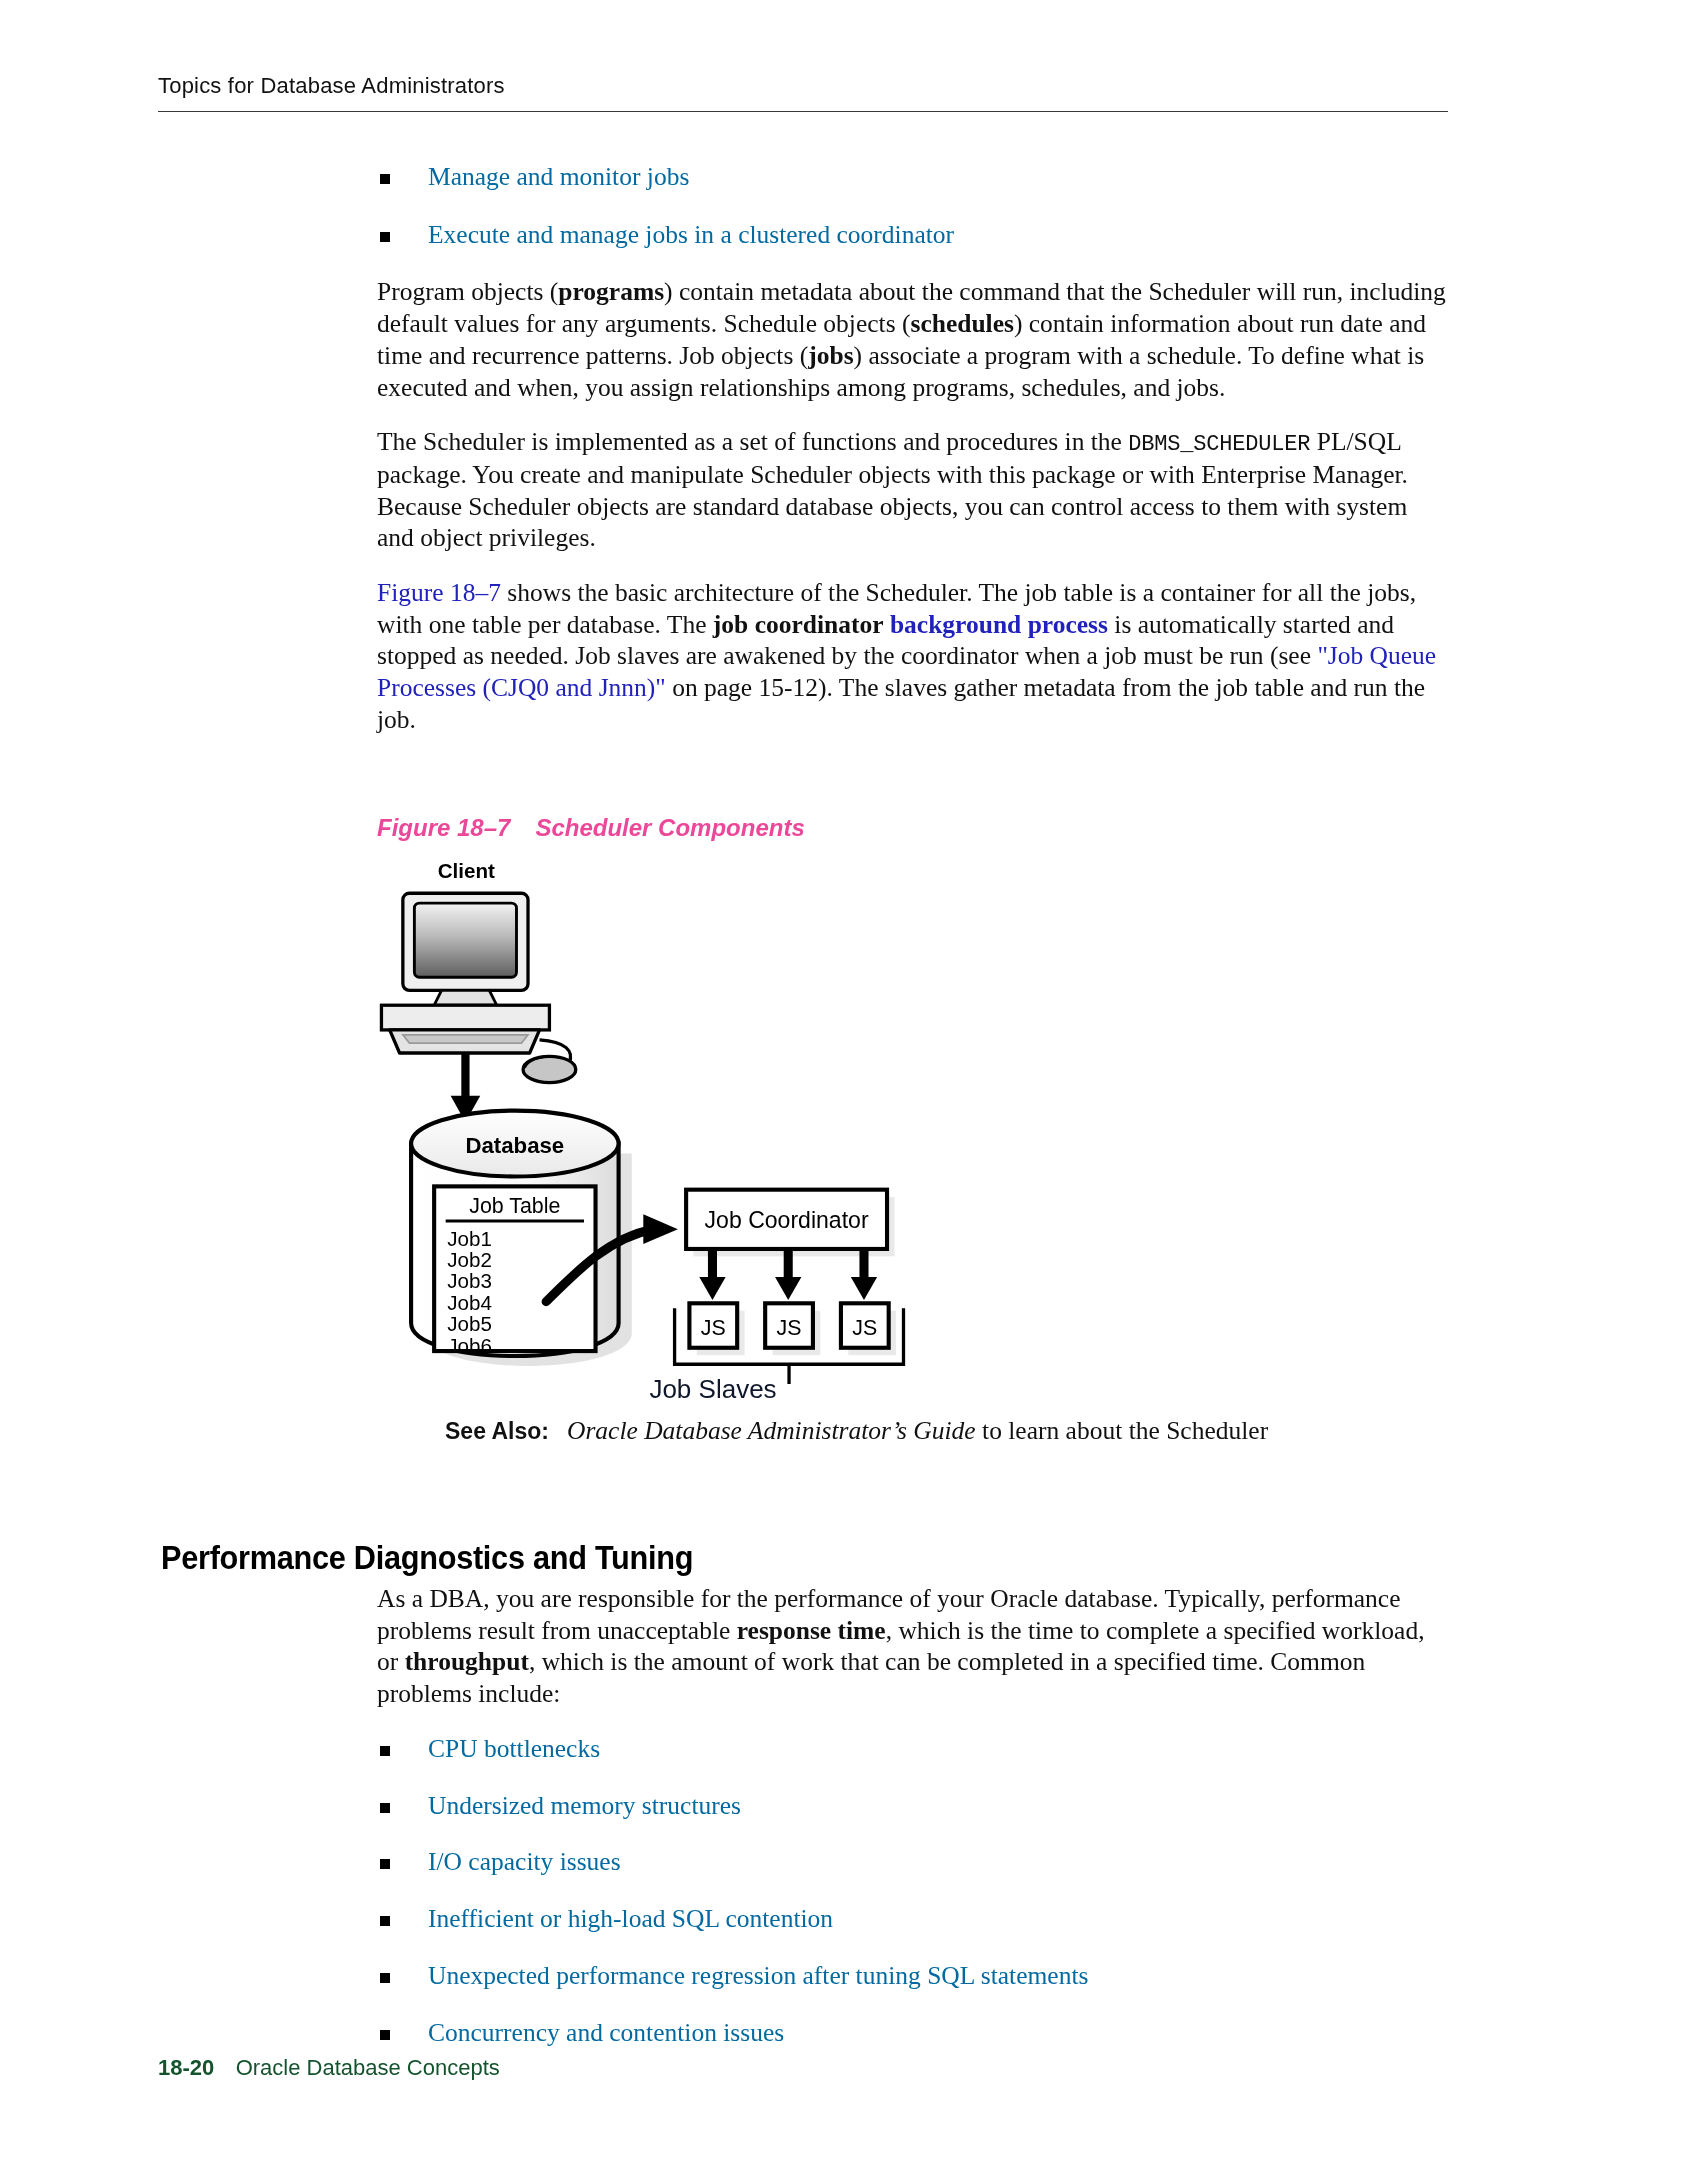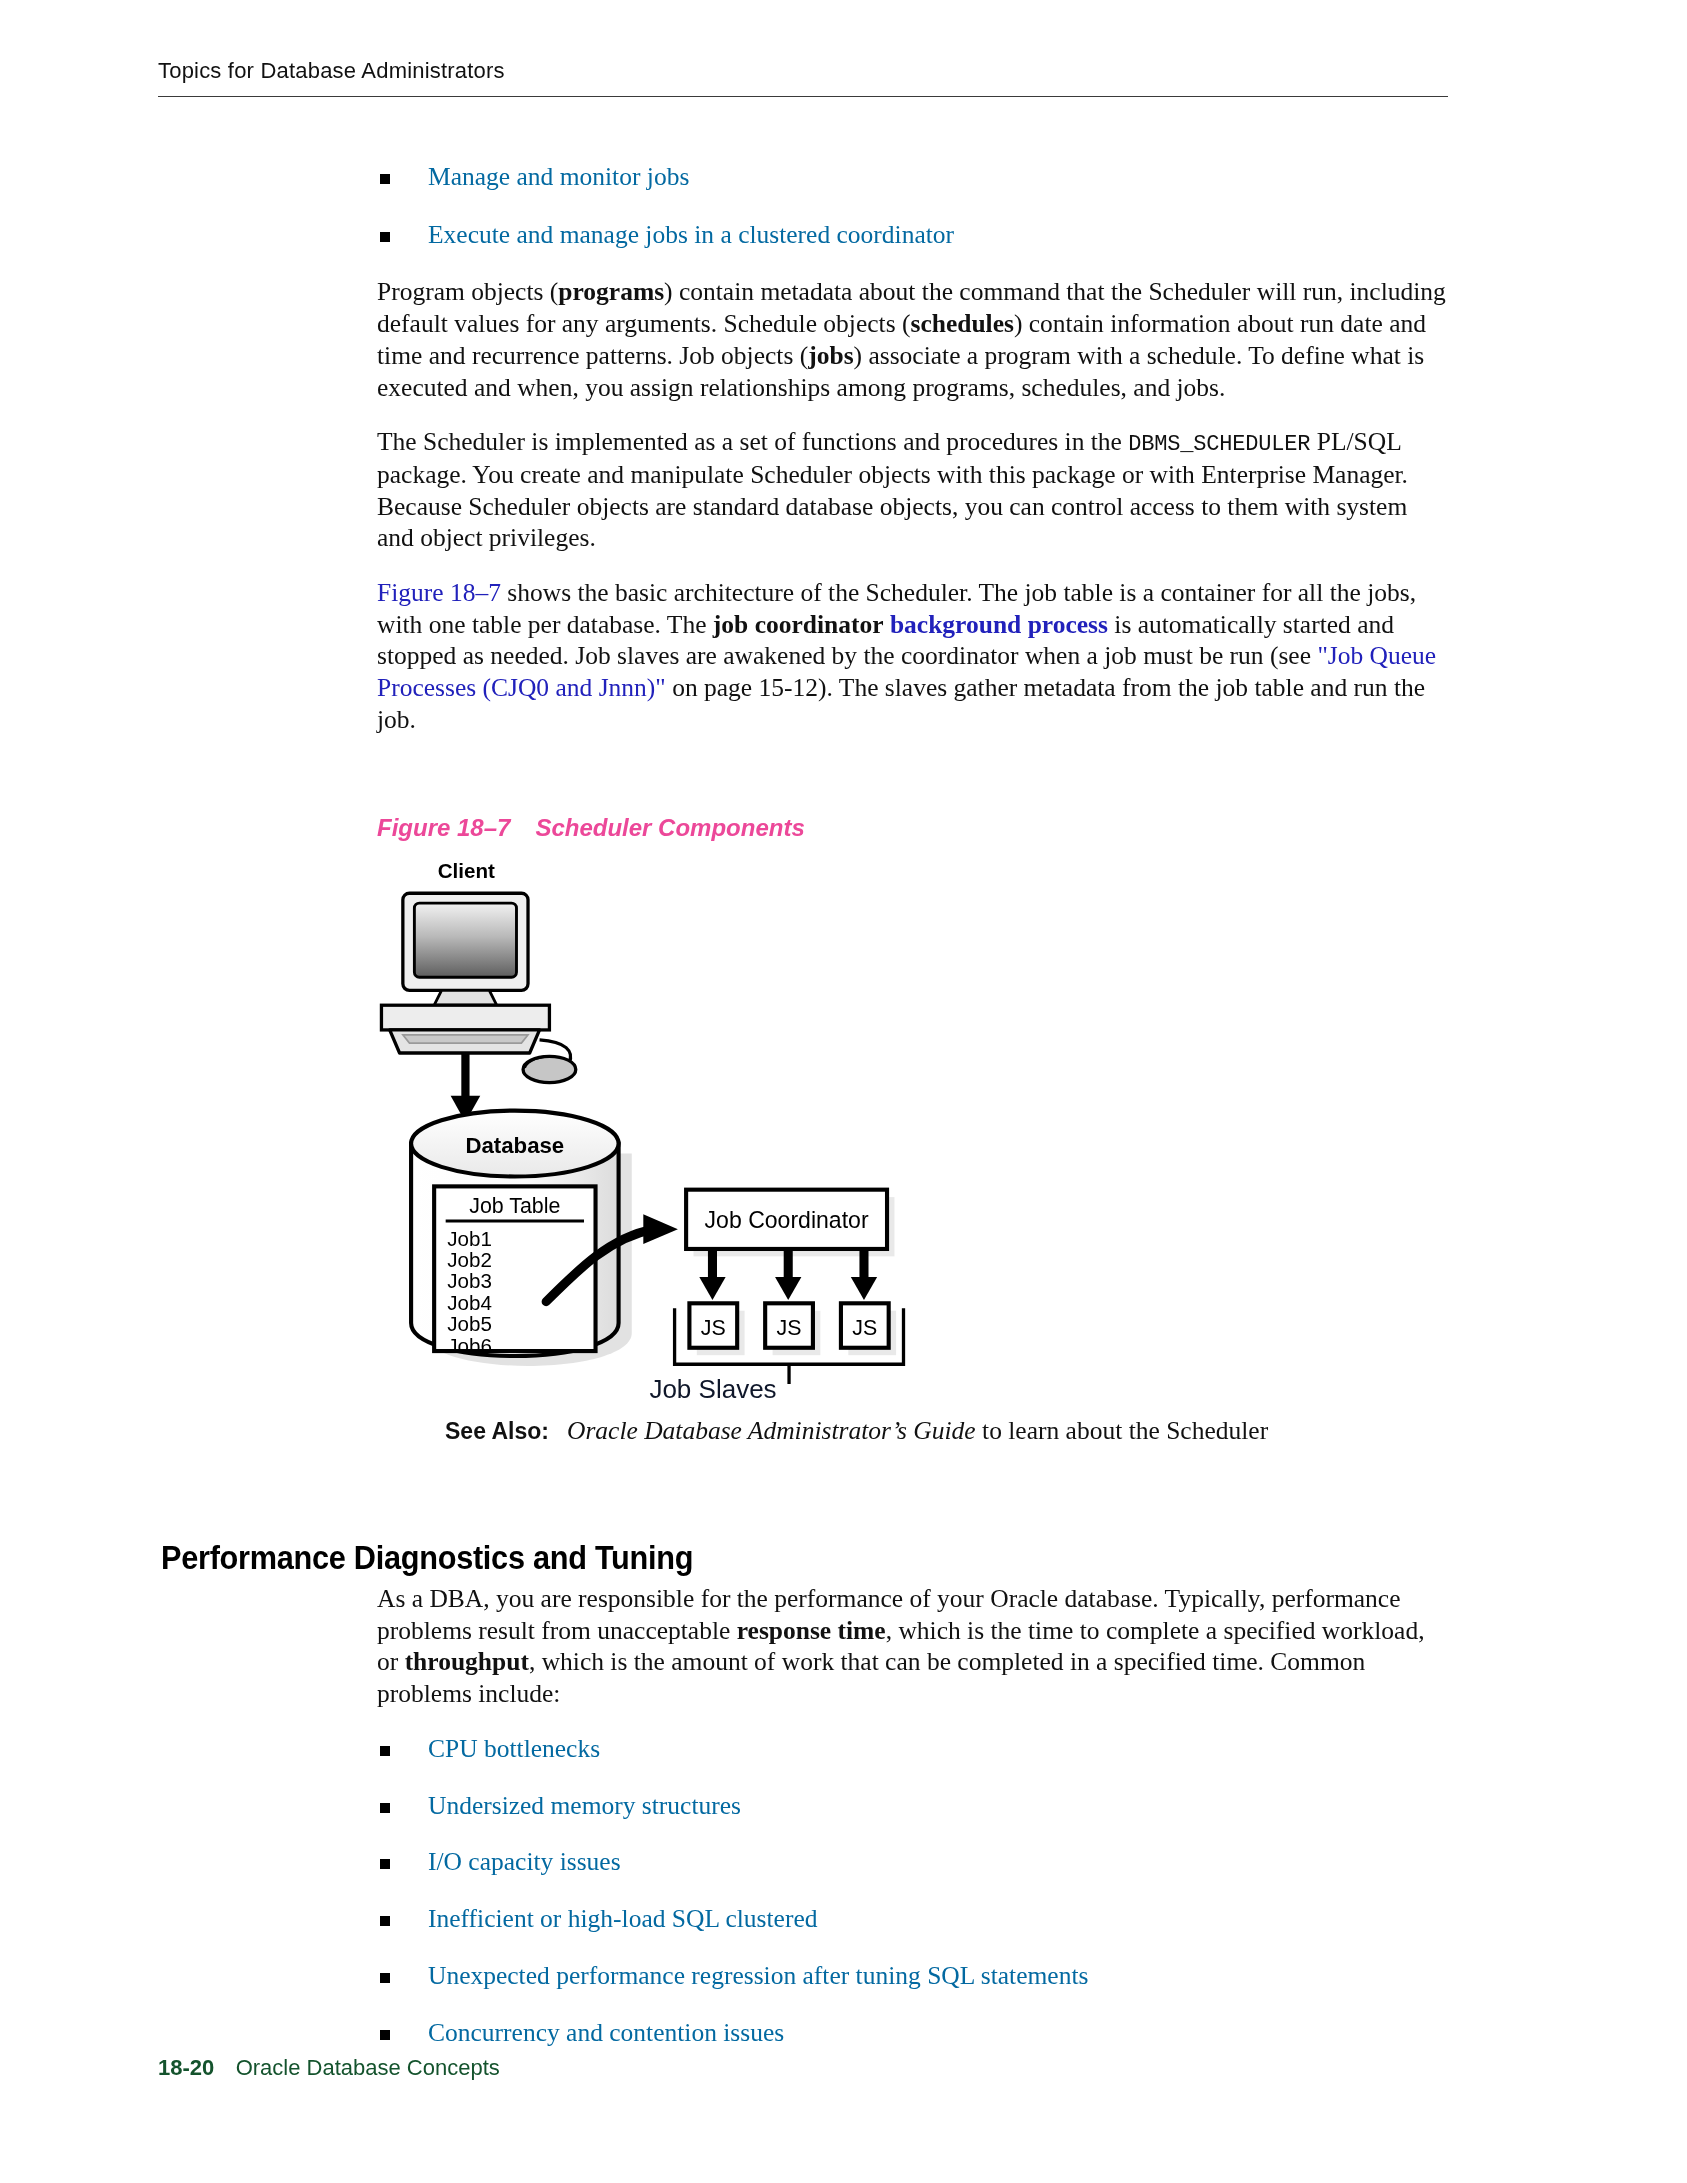--- a/index.html
+++ b/index.html
@@ -20,21 +20,21 @@
     position: absolute;
     inset: 0;
     width: 1687px;
     height: 2183px;
   }
 
   
   .header {
     position: absolute;
     left: 158px;
-    top: 58px;
+    top: 73px;
     width: 1290px;
   }
   .header-title {
     font-family: "Liberation Sans", sans-serif;
     font-size: 22px;
     letter-spacing: 0.2px;
     color: #111;
     white-space: nowrap;
   }
   .header-rule {
@@ -319,21 +319,21 @@
 
   <div class="section-heading">Performance Diagnostics and Tuning</div>
 
   <div class="content2">
     <p class="para"><span>As a DBA, you are responsible for the performance of your Oracle database. Typically, performance problems result from unacceptable </span><b>response time</b><span>, which is the time to complete a specified workload, or </span><b>throughput</b><span>, which is the amount of work that can be completed in a specified time. Common problems include:</span></p>
 
     <ul class="bullets tight">
       <li><span>CPU bottlenecks</span></li>
       <li><span>Undersized memory structures</span></li>
       <li><span>I/O capacity issues</span></li>
-      <li><span>Inefficient or high-load SQL clustered</span></li>
+      <li><span>Inefficient or high-load SQL contention</span></li>
       <li><span>Unexpected performance regression after tuning SQL statements</span></li>
       <li><span>Concurrency and contention issues</span></li>
     </ul>
   </div>
 
   <div class="footer">
     <span class="pg">18-20</span><span>Oracle Database Concepts</span>
   </div>
 
 </div>

